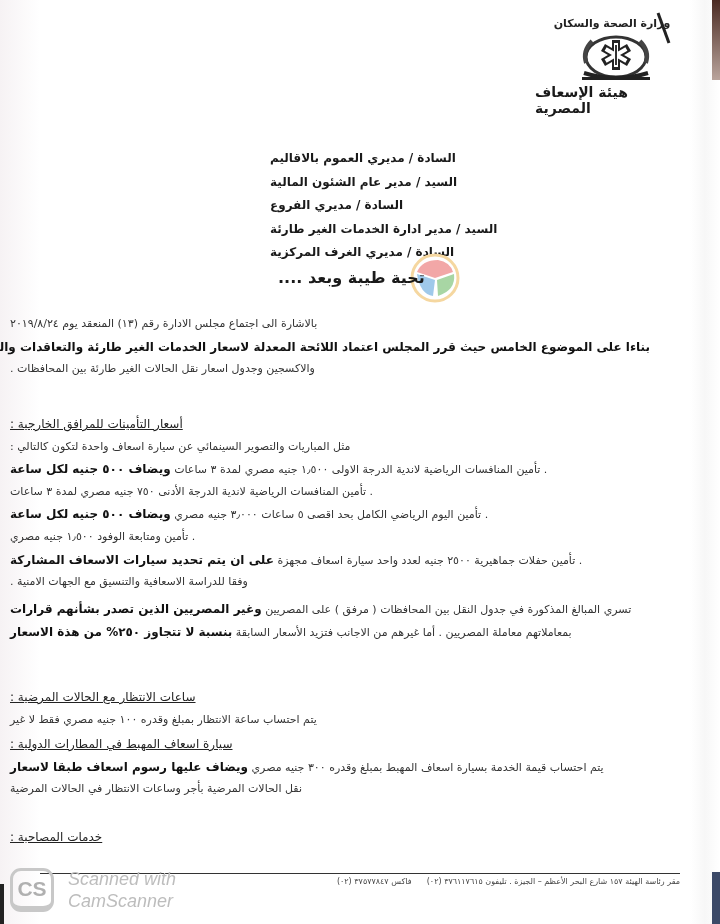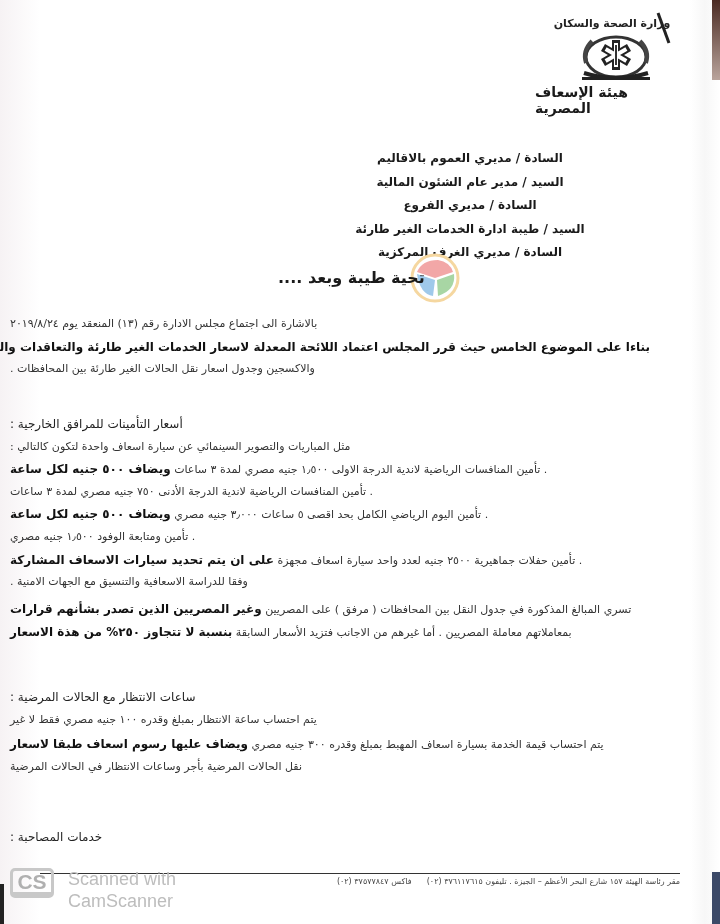--- a/index.html
+++ b/index.html
@@ -39,61 +39,61 @@
       position: absolute; left: 572px; top: 33px; width: 88px; height: 50px;
     }
     .org-name {
       position: absolute; top: 84px; left: 535px; width: 150px;
       font-size: 14px; font-weight: bold; text-align: left; color: #1a1a1a;
     }
 
     
     .recipients {
       position: absolute; top: 147px; right: 50px; width: 400px;
-      font-size: 12px; font-weight: bold; line-height: 23.5px; text-align: center;
+      font-size: 12px; font-weight: bold; line-height: 23.5px; text-align: left;
     }
 
     
     .watermark {
       position: absolute; left: 270px; top: 252px; width: 200px; height: 55px;
     }
     .wm-text {
       position: absolute; left: 272px; top: 255px; font-size: 30px; font-weight: bold;
       color: #a6a6a6; opacity: 0.75;
     }
     .greeting {
       position: absolute; top: 268px; left: 278px; font-size: 16px; font-weight: bold;
     }
 
     .body-text {
       position: absolute; right: 70px; width: 640px; text-align: left;
       font-size: 11px; line-height: 22px; color: #333;
     }
     .b { font-weight: bold; color: #111; font-size: 12px; }
-    .heading-u { font-size: 12px; color: #222; }
+    .heading-u { text-decoration: underline; font-size: 12px; color: #222; }
     .line { display: block; white-space: nowrap; height: 22.6px; }
 
     
     .footer-rule {
       position: absolute; left: 40px; top: 873px; width: 640px; height: 1px; background: #333;
     }
     .footer-text {
       position: absolute; top: 877px; left: 240px; width: 440px; font-size: 8px; color: #444;
       text-align: right; white-space: nowrap;
     }
     .cs-badge {
-      position: absolute; left: 10px; top: 868px; width: 44px; height: 30px;
-      border: 3px solid #c8c8c8; border-radius: 5px; box-sizing: border-box;
+      position: absolute; left: 10px; top: 868px; width: 44px; height: 44px;
+      border: 3px solid #c8c8c8; border-radius: 11px; box-sizing: border-box;
       display: flex; align-items: center; justify-content: center;
       font-family: "Liberation Sans", sans-serif; font-weight: bold; font-size: 21px; color: #b0b0b0;
       border-bottom-width: 6px;
     }
     .cs-text {
       position: absolute; left: 68px; top: 868px; font-family: "Liberation Sans", sans-serif;
-      font-size: 18px; line-height: 22px; color: #bdbdbd;
+      font-size: 18px; line-height: 22px; color: #bdbdbd; font-style: italic;
     }
   </style>
 </head>
 <body>
 
 <div class="page">
   <div class="right-edge-top"></div>
   <div class="right-edge-bottom"></div>
   <div class="left-edge-bottom"></div>
 
@@ -113,21 +113,21 @@
     </g>
     <path d="M12 40 Q44 50 76 40" stroke="#222" stroke-width="4" fill="none"></path>
     <rect x="10" y="44" width="68" height="3" fill="#222"></rect>
   </svg>
   <div class="org-name rtl">هيئة الإسعاف المصرية</div>
 
   <div class="recipients rtl">
     <div>السادة / مديري العموم بالاقاليم</div>
     <div>السيد / مدير عام الشئون المالية</div>
     <div>السادة / مديري الفروع</div>
-    <div>السيد / طيبة ادارة الخدمات الغير طارئة</div>
+    <div>السيد / مدير ادارة الخدمات الغير طارئة</div>
     <div>السادة / مديري الغرف المركزية</div>
   </div>
 
   <svg class="watermark" viewBox="0 0 200 55" style="left:270px; top:250px;">
     <circle cx="165" cy="28" r="23" fill="none" stroke="#f5d7a0" stroke-width="3"></circle>
     <path d="M147 22 Q152 10 168 10 Q180 12 183 22 L165 28 Z" fill="#f2a7a7"></path>
     <path d="M147 24 L165 30 L163 46 Q150 44 147 24 Z" fill="#9fc9ea"></path>
     <path d="M167 30 L184 24 Q186 40 168 46 Z" fill="#a8d6a4"></path>
   </svg>
   <div class="greeting rtl">تحية طيبة وبعد ....</div>
@@ -153,20 +153,21 @@
     <span class="line"><span>تسري المبالغ المذكورة في جدول النقل بين المحافظات ( مرفق ) على المصريين </span><span class="b">وغير المصريين الذين تصدر بشأنهم قرارات</span></span>
     <span class="line"><span>بمعاملاتهم معاملة المصريين . أما غيرهم من الاجانب فتزيد الأسعار السابقة </span><span class="b">بنسبة لا تتجاوز ٢٥٠% من هذة الاسعار</span></span>
   </div>
 
   <div class="body-text rtl" style="top:686px;">
     <span class="line"><span class="heading-u">ساعات الانتظار مع الحالات المرضية :</span></span>
     <span class="line">يتم احتساب ساعة الانتظار بمبلغ وقدره ١٠٠ جنيه مصري فقط لا غير</span>
   </div>
 
   <div class="body-text rtl" style="top:733px;">
+    <span class="line"><span class="heading-u">سيارة اسعاف المهبط في المطارات الدولية :</span></span>
     <span class="line"><span>يتم احتساب قيمة الخدمة بسيارة اسعاف المهبط بمبلغ وقدره ٣٠٠ جنيه مصري </span><span class="b">ويضاف عليها رسوم اسعاف طبقا لاسعار</span></span>
     <span class="line">نقل الحالات المرضية بأجر وساعات الانتظار في الحالات المرضية</span>
   </div>
 
   <div class="body-text rtl" style="top:826px;">
     <span class="line"><span class="heading-u">خدمات المصاحبة :</span></span>
   </div>
 
   <div class="footer-rule"></div>
   <div class="footer-text rtl">

